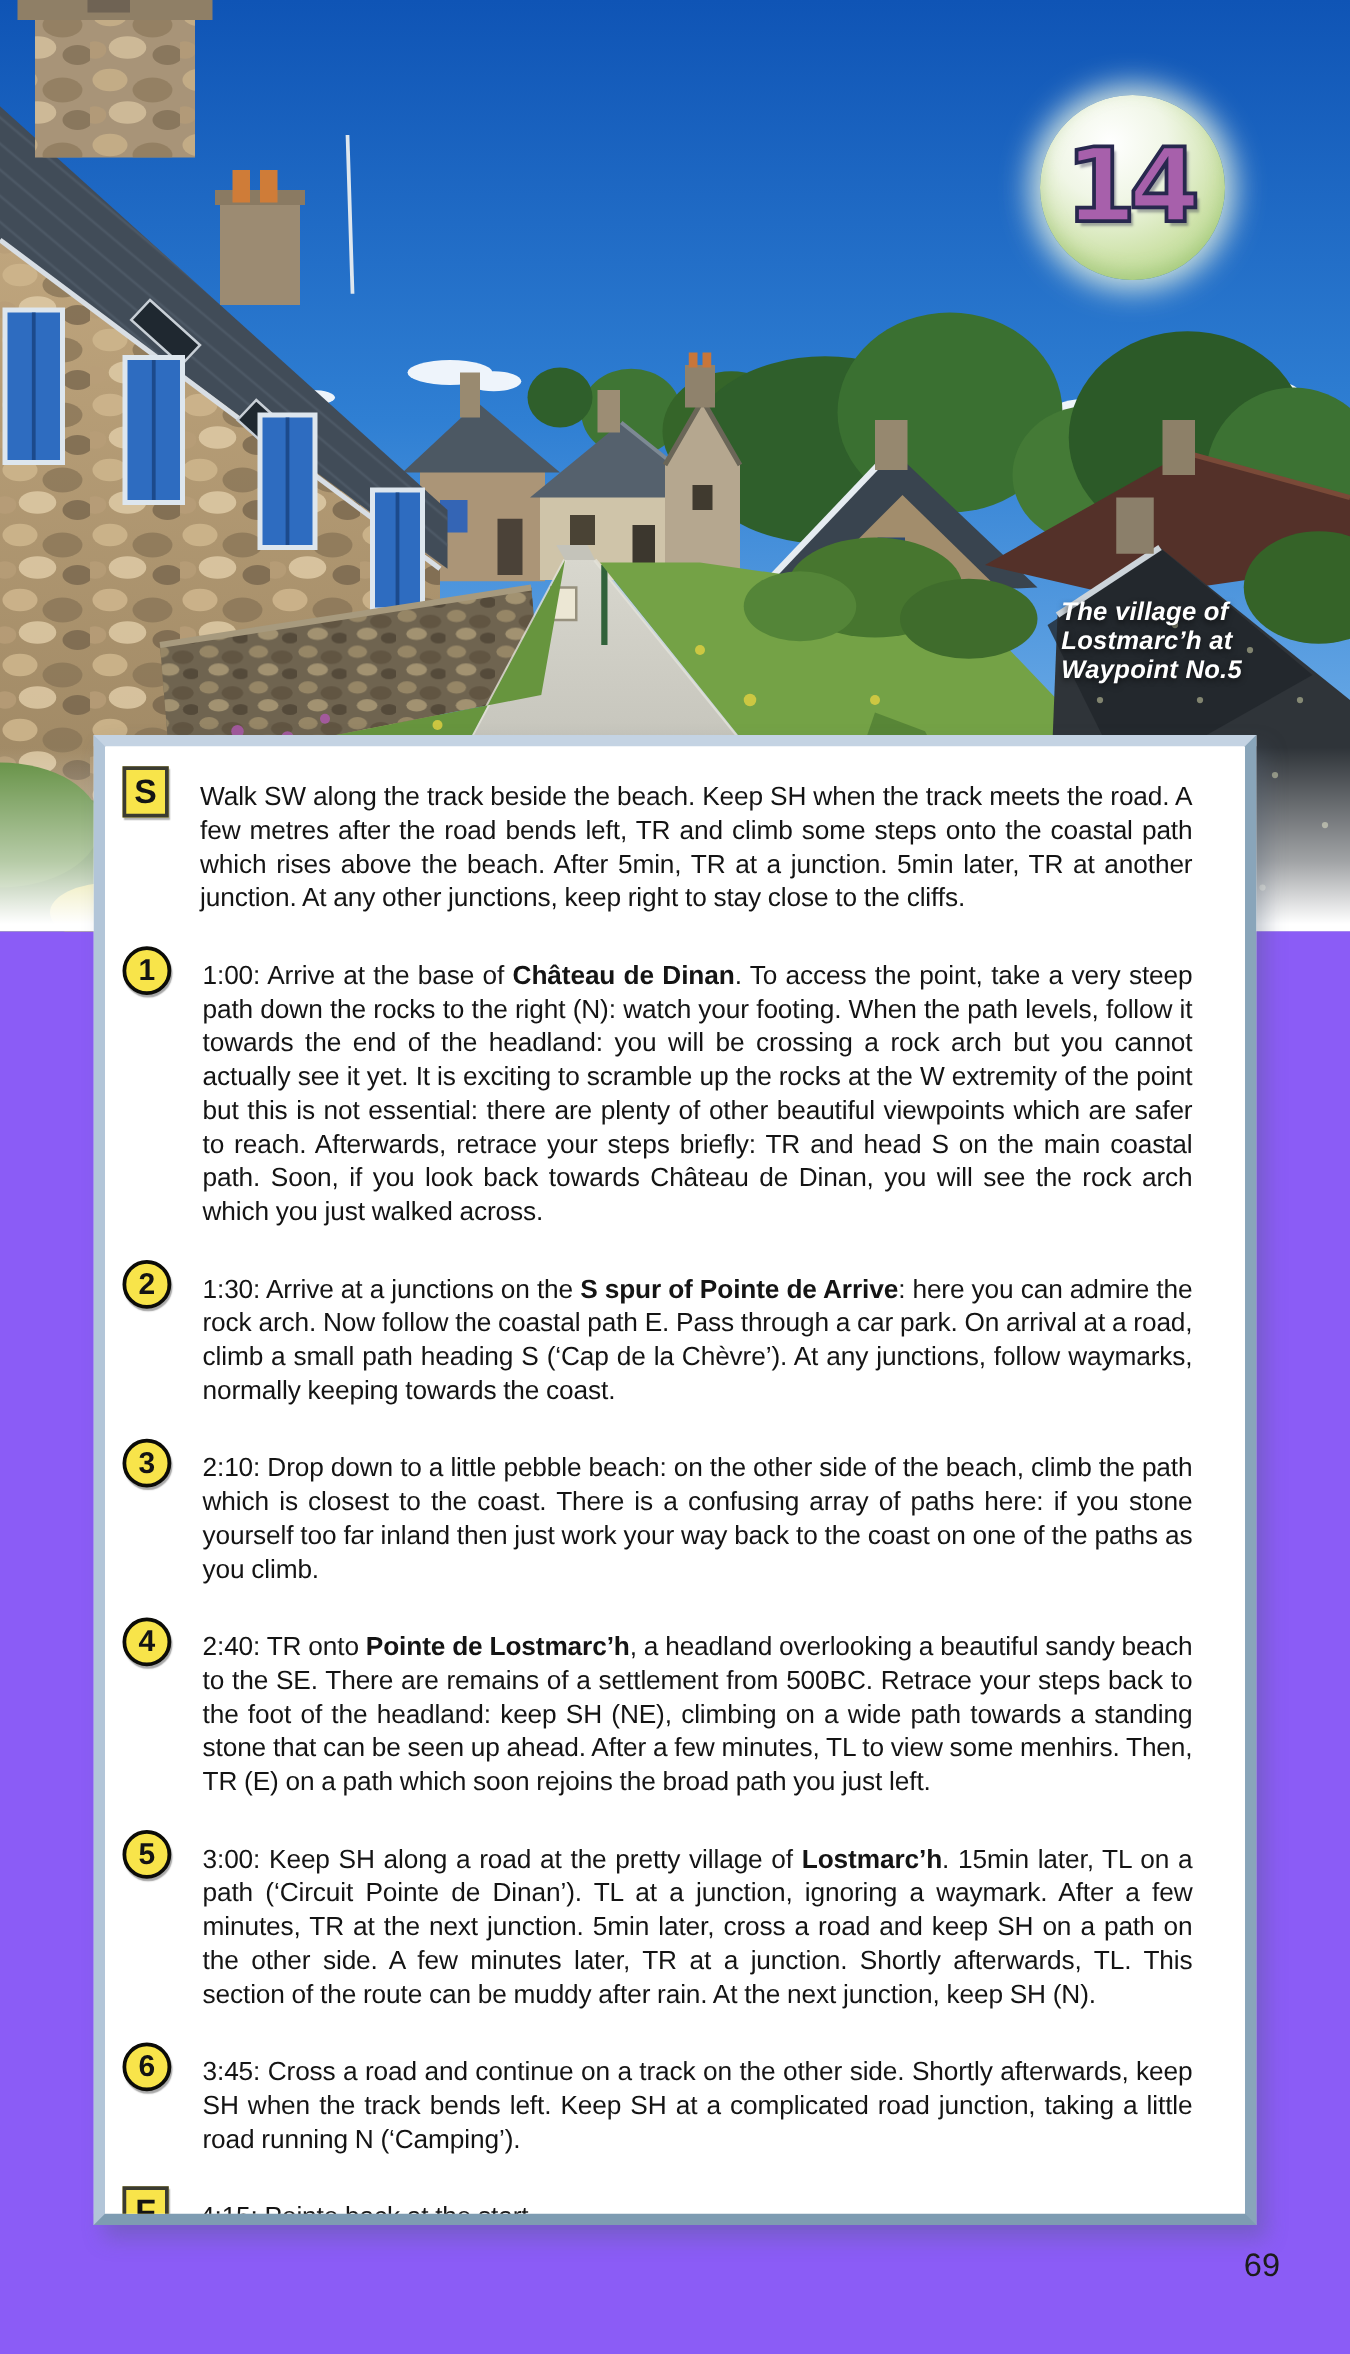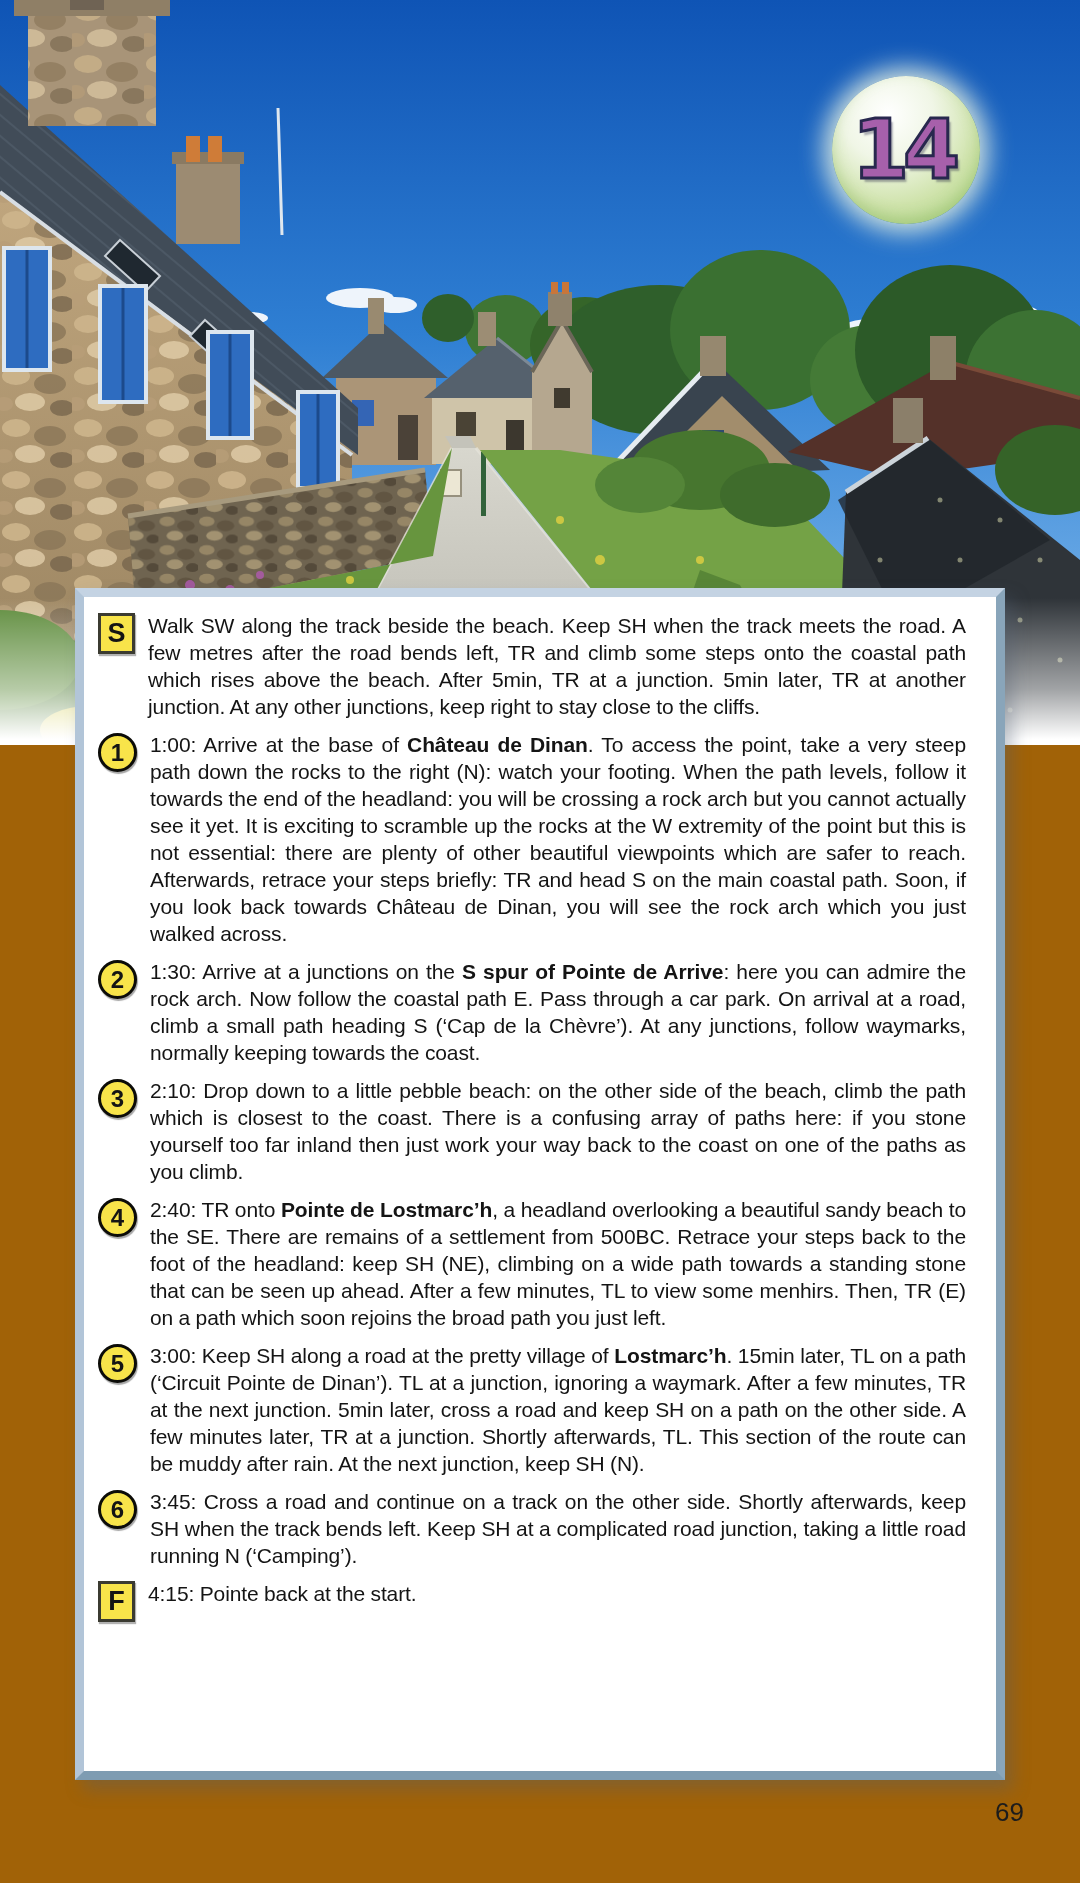--- a/index.html
+++ b/index.html
@@ -1,16 +1,16 @@
 <!DOCTYPE html>
 <html><head>
 <meta charset="utf-8">
 <style>
   html,body{margin:0;padding:0;background:#e8e8e8;}
-  .page{position:relative;width:1080px;height:1883px;background:#a16207;overflow:hidden;
+  .page{position:relative;width:1080px;height:1883px;background:#8b5cf6;overflow:hidden;
         font-family:"Liberation Sans",sans-serif;margin:0 auto;}
   
   .photo{position:absolute;left:0;top:0;width:1080px;height:745px;}
   .photo svg{position:absolute;left:0;top:0;width:100%;height:100%;display:block;}
   .photo-fade{position:absolute;left:0;top:598px;width:1080px;height:147px;
               background:linear-gradient(to bottom,rgba(255,255,255,0) 0%,rgba(255,255,255,.55) 62%,#ffffff 96%);}
   
   .badge{position:absolute;left:832px;top:76px;width:148px;height:148px;border-radius:50%;
          background:radial-gradient(circle at 38% 26%,#ffffff 0%,#f0f6e6 32%,#cfe3ab 64%,#a9d37c 100%);
          box-shadow:0 0 24px 8px rgba(240,248,228,.85), inset 0 -6px 14px rgba(120,170,80,.35);
@@ -25,21 +25,21 @@
   .content-box{position:absolute;left:75px;top:588px;width:930px;height:1192px;box-sizing:border-box;
                background:#ffffff;border:9px solid;border-color:#c4d3e3 #89a5ba #7e9cb2 #b2c5d8;
                box-shadow:8px 10px 16px rgba(80,95,115,.35);padding:15px 30px 10px 14px;overflow:hidden;}
   .step{display:flex;align-items:flex-start;margin:0 0 11px 0;}
   .marker{flex:0 0 auto;background:#f8e44a;color:#141414;font-weight:bold;
           display:flex;align-items:center;justify-content:center;margin-right:13px;}
   .marker.square{width:31px;height:35px;border:3px solid #3b3b31;font-size:27px;margin-top:1px;
                  box-shadow:1px 2px 1px rgba(0,0,0,.3);}
   .marker.circle{width:33px;height:33px;border:3px solid #0c0c08;border-radius:50%;font-size:24px;margin-top:2px;
                  box-shadow:1px 2px 1px rgba(0,0,0,.35);}
-  .step-text{margin:0;flex:1;font-size:21px;line-height:27px;color:#141414;text-align:justify;
+  .step-text{margin:12px;flex:1;font-size:21px;line-height:27px;color:#141414;text-align:justify;
              letter-spacing:-0.1px;word-spacing:-0.3px;}
   .step-text b{font-weight:bold;}
   
   .page-number{position:absolute;right:56px;top:1797px;font-size:26px;color:#1c1c1c;}
 </style>
 </head>
 <body>
 
 <div class="page">
 
@@ -250,20 +250,25 @@
       <ellipse cx="755" cy="640" rx="28" ry="18" fill="#ccc23c"></ellipse>
       <ellipse cx="720" cy="690" rx="32" ry="20" fill="#d4ca40"></ellipse>
     </svg>
 
     <div class="photo-fade"></div>
 
     <div class="badge">
       <span class="badge-num">14</span>
     </div>
 
+    <div class="photo-caption">
+      <div>The village of</div>
+      <div>Lostmarc’h at</div>
+      <div>Waypoint No.5</div>
+    </div>
   </div>
 
   <div class="content-box">
     <div>
         <div class="step">
           <div class="marker square">S</div>
           <p class="step-text"><span>Walk SW along the track beside the beach. Keep SH when the track meets the road. A few metres after the road bends left, TR and climb some steps onto the coastal path which rises above the beach. After 5min, TR at a junction. 5min later, TR at another junction. At any other junctions, keep right to stay close to the cliffs.</span></p>
         </div>
         <div class="step">
           <div class="marker circle">1</div>

